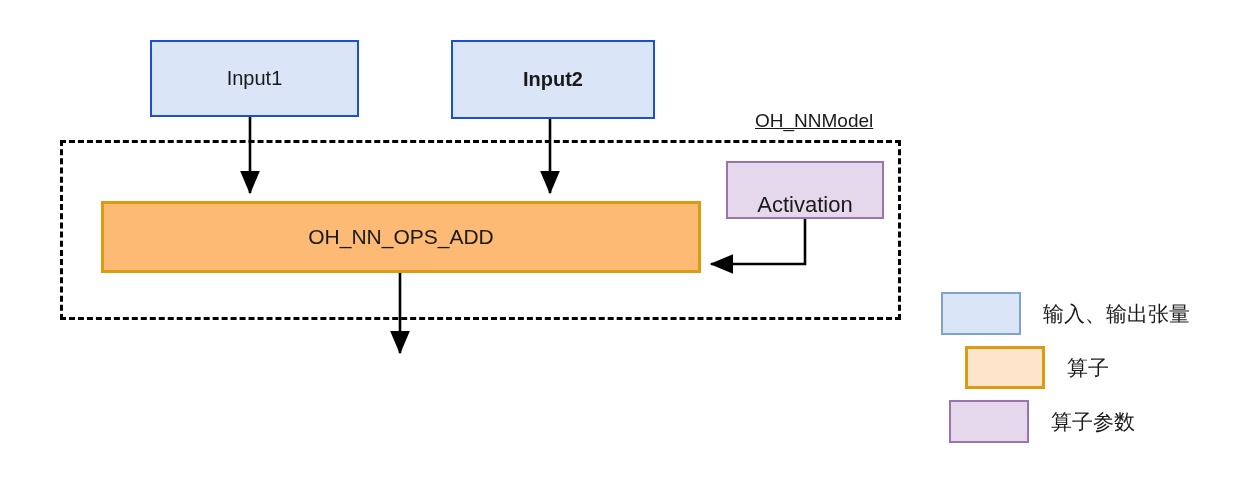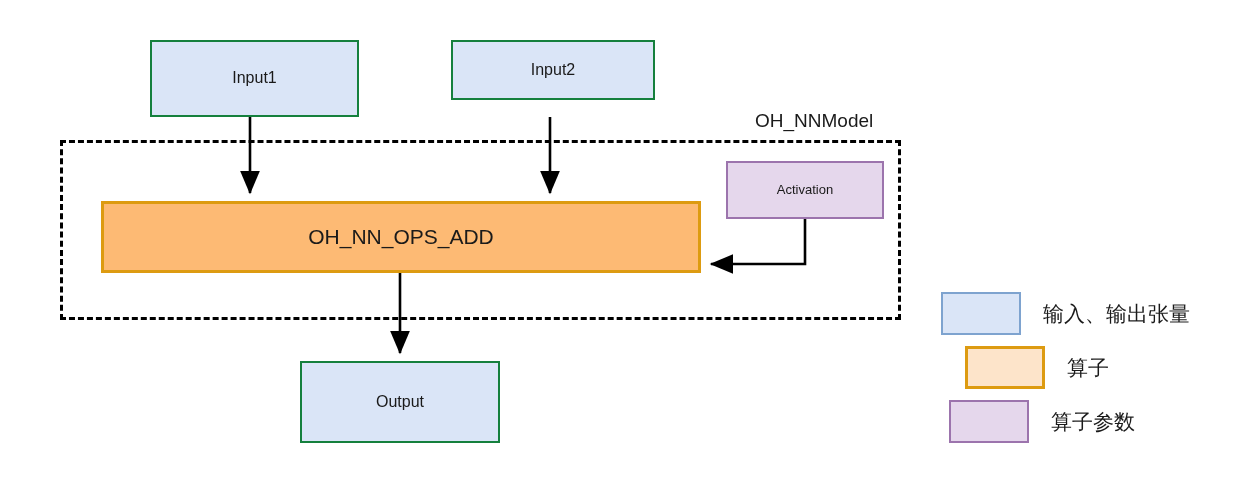--- a/index.html
+++ b/index.html
@@ -23,44 +23,46 @@
     box-sizing: border-box;
     display: flex;
     align-items: center;
     justify-content: center;
     text-align: center;
     color: #1a1a1a;
     line-height: 1.15;
   }
   .tensor-node {
     background: #dae5f7;
-    border: 2px solid #15803d;
-    font-size: 16px;
+    border: 2px solid #1d4ed8;
+    font-size: 20px;
   }
   .op-node {
     background: #fdba74;
     border: 3px solid #dd9b11;
     font-size: 21px;
   }
   .param-node {
     background: #e5d7ec;
     border: 2px solid #9c74ad;
-    font-size: 13px;
+    font-size: 22px;
+    align-items: flex-end;
   }
   .model-container {
     position: absolute;
     box-sizing: border-box;
     border: 3px dashed #000000;
     background: transparent;
   }
   .model-label {
     position: absolute;
     font-size: 19px;
     color: #1a1a1a;
     white-space: nowrap;
+    text-decoration: underline;
   }
   .svg-layer {
     position: absolute;
     left: 0;
     top: 0;
     width: 1242px;
     height: 482px;
     pointer-events: none;
   }
   .legend {
@@ -124,35 +126,32 @@
 
     <g>
       <path d="M805,219 L805,264 L711,264" stroke="#000000" stroke-width="2.6" fill="none" stroke-linejoin="miter" marker-end="url(#arrowhead)"></path>
     </g>
   </svg>
 
   <div class="node tensor-node" style="left:150px; top:40px; width:209px; height:77px;">
     <span>Input1</span>
   </div>
 
-  <div class="node tensor-node" style="left:451px; top:40px; width:204px; height:60px;">
+  <div class="node tensor-node" style="left:451px; top:40px; width:204px; height:79px;font-weight:bold;">
     <span>Input2</span>
   </div>
 
   <div class="node op-node" style="left:101px; top:201px; width:600px; height:72px;">
     <span>OH_NN_OPS_ADD</span>
   </div>
 
   <div class="node param-node" style="left:726px; top:161px; width:158px; height:58px;">
     <span>Activation</span>
   </div>
 
-  <div class="node tensor-node" style="left:300px; top:361px; width:200px; height:82px;">
-    <span>Output</span>
-  </div>
 
   <div class="legend">
     <div class="legend-row" style="left:941px; top:292px;">
       <div class="legend-swatch tensor"></div>
       <div class="legend-label">输入、输出张量</div>
     </div>
     <div class="legend-row" style="left:941px; top:346px;margin-left:24px;">
       <div class="legend-swatch op"></div>
       <div class="legend-label">算子</div>
     </div>

